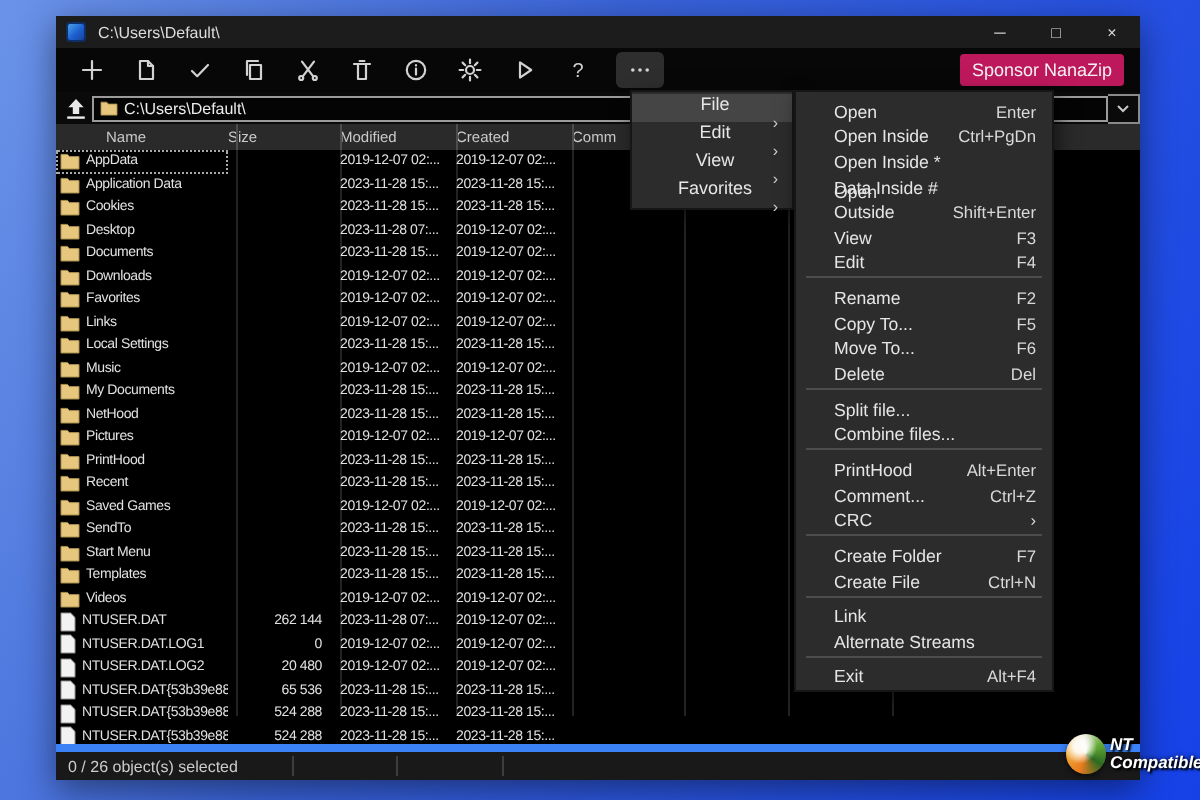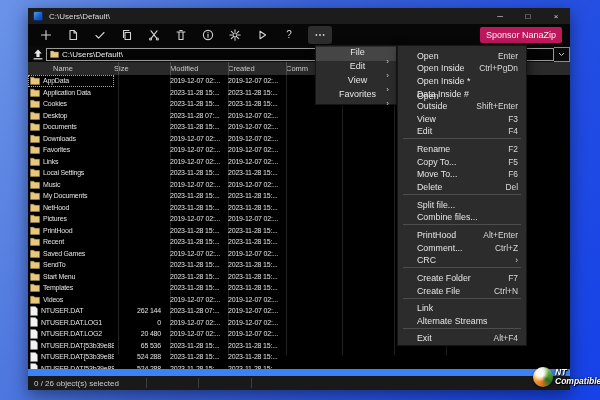--- a/index.html
+++ b/index.html
@@ -48,21 +48,21 @@
     background:linear-gradient(to bottom,#4d4d4d 0,#4d4d4d 13px,#232323 13px);}
   .file-list{position:absolute;top:13px;left:0;right:0;bottom:0;}
   .row{height:11.5px;display:grid;grid-template-columns:86px 52px 58px 58px 1fr;
     align-items:center;font-size:7px;letter-spacing:-0.2px;color:#e2e2e2;}
   .cell-name{display:flex;align-items:center;gap:3px;padding-left:2px;overflow:hidden;white-space:nowrap;height:100%;box-sizing:border-box;}
   .cell-name.focused{outline:1px dotted #a8a8a8;outline-offset:-1px;}
   .cell-name svg{flex:none;}
   .cell-size{text-align:right;padding-right:5px;white-space:nowrap;overflow:hidden;}
   .cell-date{padding-left:4px;white-space:nowrap;overflow:hidden;}
   
-  .statusbar{height:14px;background:#191919;border-top:7px solid #3b82f6;
+  .statusbar{height:14px;background:#191919;border-top:4px solid #3b82f6;
     display:flex;align-items:center;font-size:8px;color:#cccccc;padding-left:6px;
     position:relative;flex:none;}
   .status-div{position:absolute;top:2px;bottom:2px;width:1px;background:#3d3d3d;}
   
   .menu-panel{position:absolute;background:#2c2c2c;border:1px solid #161616;
     box-shadow:2px 3px 9px rgba(0,0,0,.55);z-index:50;box-sizing:border-box;}
   #menubar-panel{left:315px;top:45px;width:82px;padding:1px 0;}
   .mb-item{height:14px;display:flex;align-items:center;padding:0 7px 0 10px;
     font-size:9px;color:#e6e6e6;flex-direction:column;}
   .mb-item.highlighted{background:#454545;}

